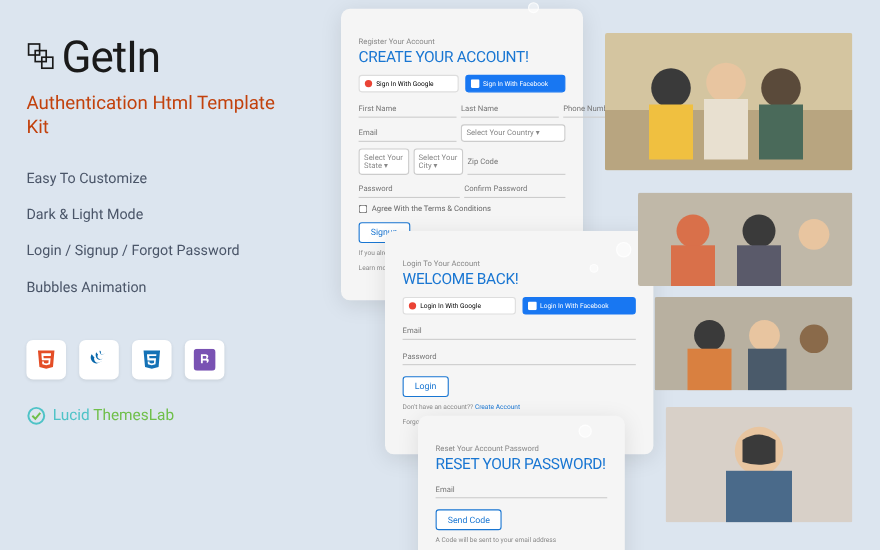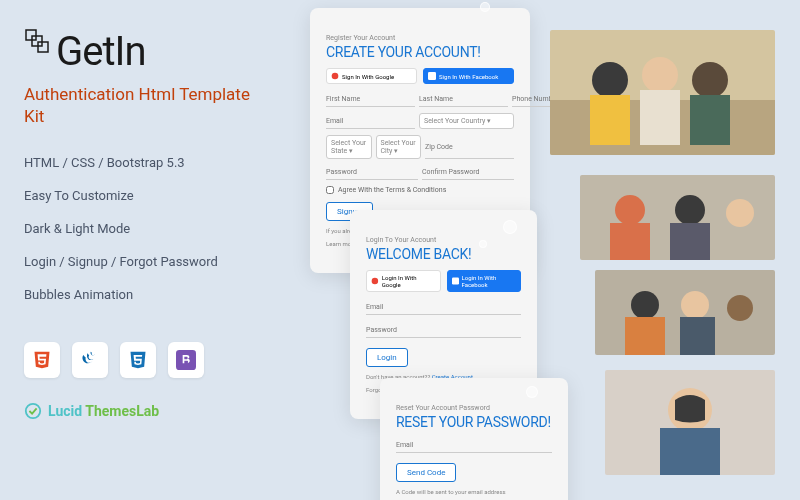--- a/index.html
+++ b/index.html
@@ -1,31 +1,31 @@
 <!DOCTYPE html>
 <html><head>
 <meta charset="utf-8">
 <style>
 *{margin:0;padding:0;box-sizing:border-box;font-family:-apple-system,BlinkMacSystemFont,"Segoe UI",Roboto,sans-serif}
 body{width:800px;height:500px;background:#dce5ef;overflow:hidden;position:relative}
 .sidebar{position:absolute;left:0;top:0;width:280px;height:500px;padding:28px 24px}
-.logo{display:flex;align-items:flex-start;gap:4px;margin-bottom:8px}
+.logo{display:flex;align-items:center;gap:4px;margin-bottom:8px}
 .logo-icon{width:28px;height:28px}
 .logo-text{font-size:40px;font-weight:400;color:#1a1a1a;letter-spacing:-1px}
 .subtitle{font-size:17px;color:#c2410c;margin-bottom:28px;line-height:1.3}
 .features{list-style:none;margin-bottom:40px}
 .features li{font-size:13px;color:#4a5568;margin-bottom:18px}
 .tech-icons{display:flex;gap:12px;margin-bottom:24px}
 .tech-icon{width:36px;height:36px;background:#fff;border-radius:6px;display:flex;align-items:center;justify-content:center;box-shadow:0 1px 3px rgba(0,0,0,0.08)}
-.brand{display:flex;align-items:center;gap:6px;font-size:14px;font-weight:700}
+.brand{display:flex;align-items:center;gap:6px;font-size:14px;font-weight:400}
 .brand-lucid{color:#4fc3c7}
 .brand-themes{color:#6fbf4a}
 .card{position:absolute;background:#f5f5f5;border-radius:8px;box-shadow:0 4px 20px rgba(0,0,0,0.1);padding:26px 16px;font-size:8px}
 .card-signup{left:310px;top:8px;width:220px}
-.card-login{left:350px;top:210px;width:187px}
+.card-login{left:350px;top:210px;width:244px}
 .card-reset{left:380px;top:378px;width:188px}
 .card-pretitle{color:#888;font-size:7px;margin-bottom:2px}
 .card-title{color:#1976d2;font-size:14px;font-weight:400;margin-bottom:8px;letter-spacing:-0.3px}
 .social-row{display:flex;gap:6px;margin-bottom:8px}
 .social-btn{flex:1;border:1px solid #ddd;border-radius:3px;padding:3px 4px;font-size:6px;display:flex;align-items:center;gap:3px;background:#fff}
 .social-btn.fb{background:#1877f2;color:#fff;border-color:#1877f2}
 .row3{display:flex;gap:4px;margin-bottom:6px}
 .row2{display:flex;gap:4px;margin-bottom:6px}
 .inp{border:none;border-bottom:1px solid #ccc;background:transparent;font-size:7px;padding:3px 0;color:#888;flex:1}
 .sel{border:1px solid #ccc;border-radius:3px;background:#fff;font-size:7px;padding:3px 4px;color:#888;flex:1}
@@ -49,21 +49,20 @@
   <div class="logo">
     <svg class="logo-icon" viewBox="0 0 28 28">
         <rect x="2" y="2" width="10" height="10" fill="none" stroke="#1a1a1a" stroke-width="1.5"></rect>
         <rect x="8" y="8" width="10" height="10" fill="none" stroke="#1a1a1a" stroke-width="1.5"></rect>
         <rect x="14" y="14" width="10" height="10" fill="none" stroke="#1a1a1a" stroke-width="1.5"></rect>
       </svg>
     <span class="logo-text">GetIn</span>
   </div>
   <div class="subtitle">Authentication Html Template Kit</div>
   <ul class="features">
-    <li>HTML / CSS / Bootstrap 5.3</li>
     <li>Easy To Customize</li>
     <li>Dark &amp; Light Mode</li>
     <li>Login / Signup / Forgot Password</li>
     <li>Bubbles Animation</li>
   </ul>
   <div class="tech-icons">
     <div class="tech-icon">
         <svg width="20" height="20" viewBox="0 0 24 24">
           <path fill="#e44d26" d="M3 2l1.6 18L12 22l7.4-2L21 2H3zm14 6H9l.2 2.5h7.6l-.6 6.5L12 18l-4.2-1L7.5 14h2l.1 1.5 2.4.6 2.4-.6.3-3H7.3L6.7 5h10.6l-.3 3z"></path>
         </svg>

